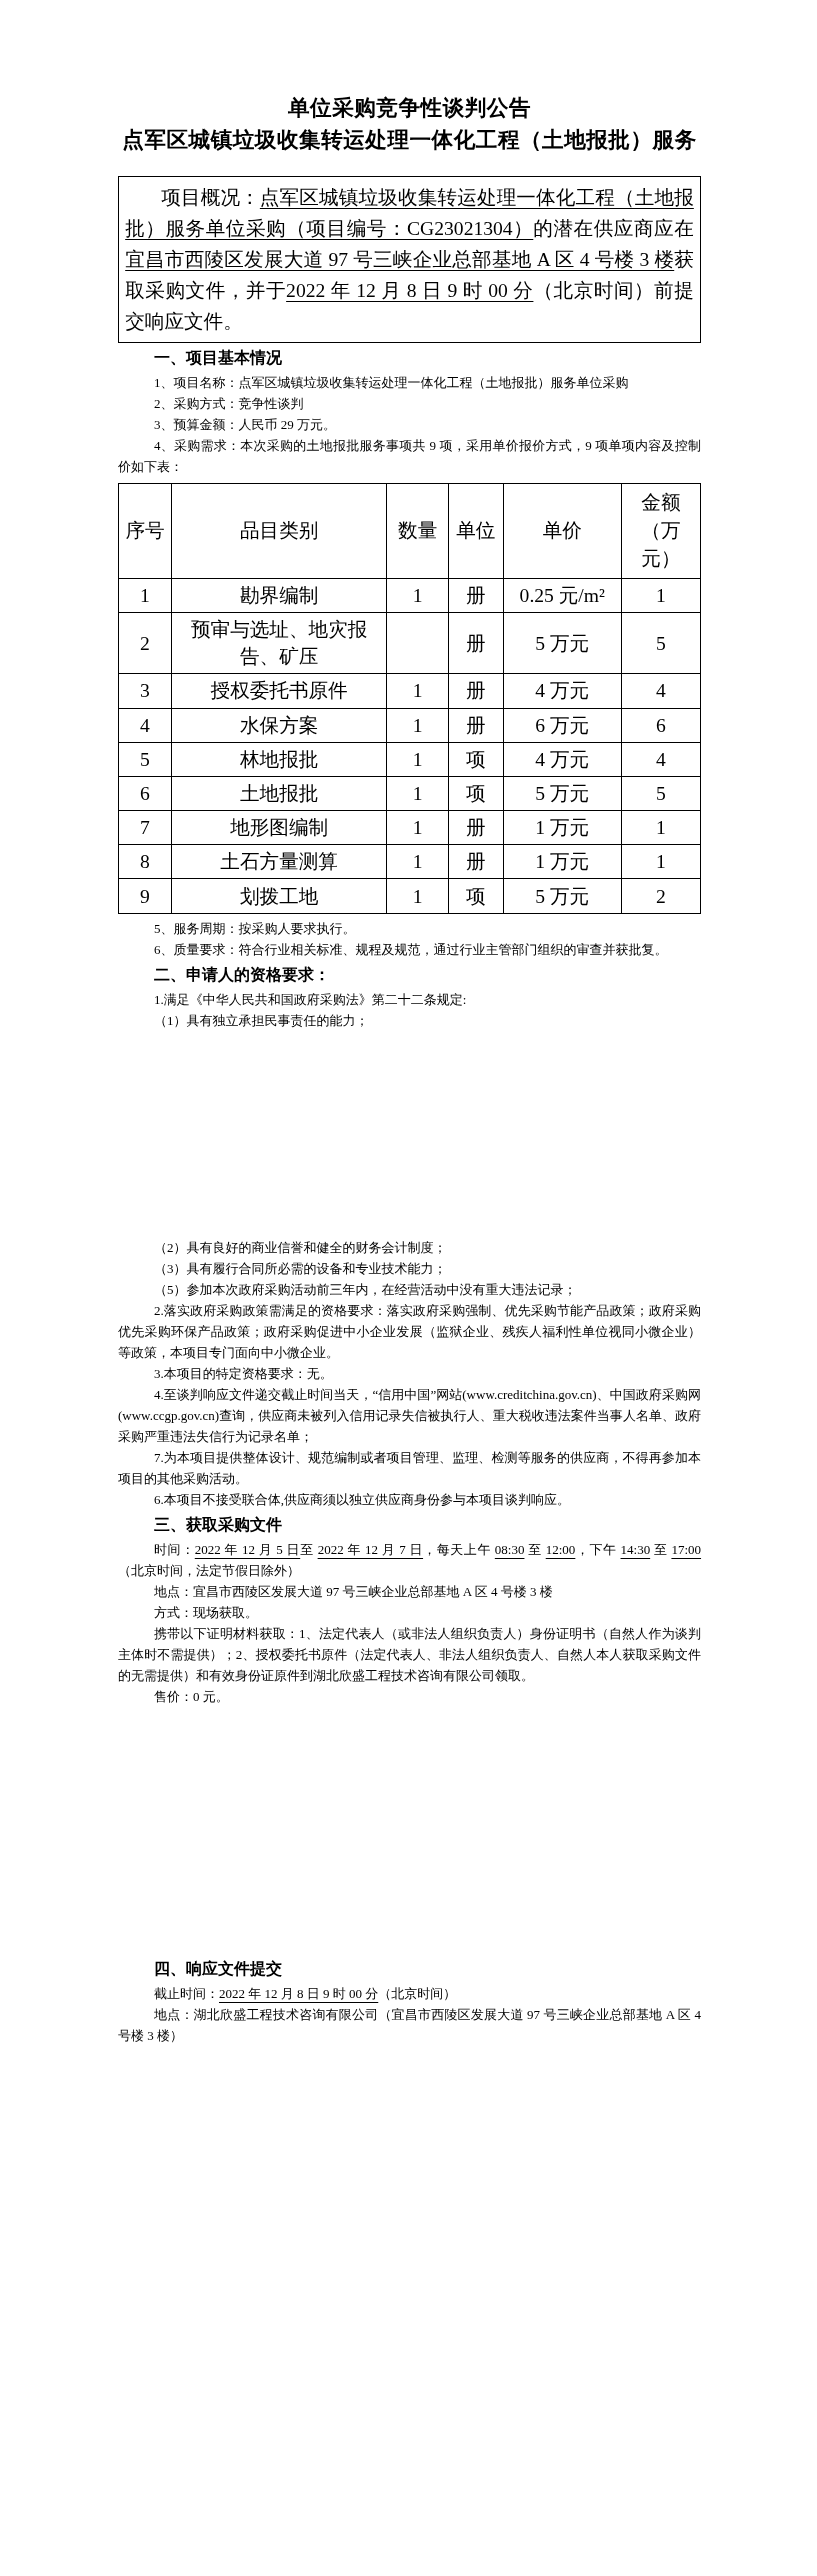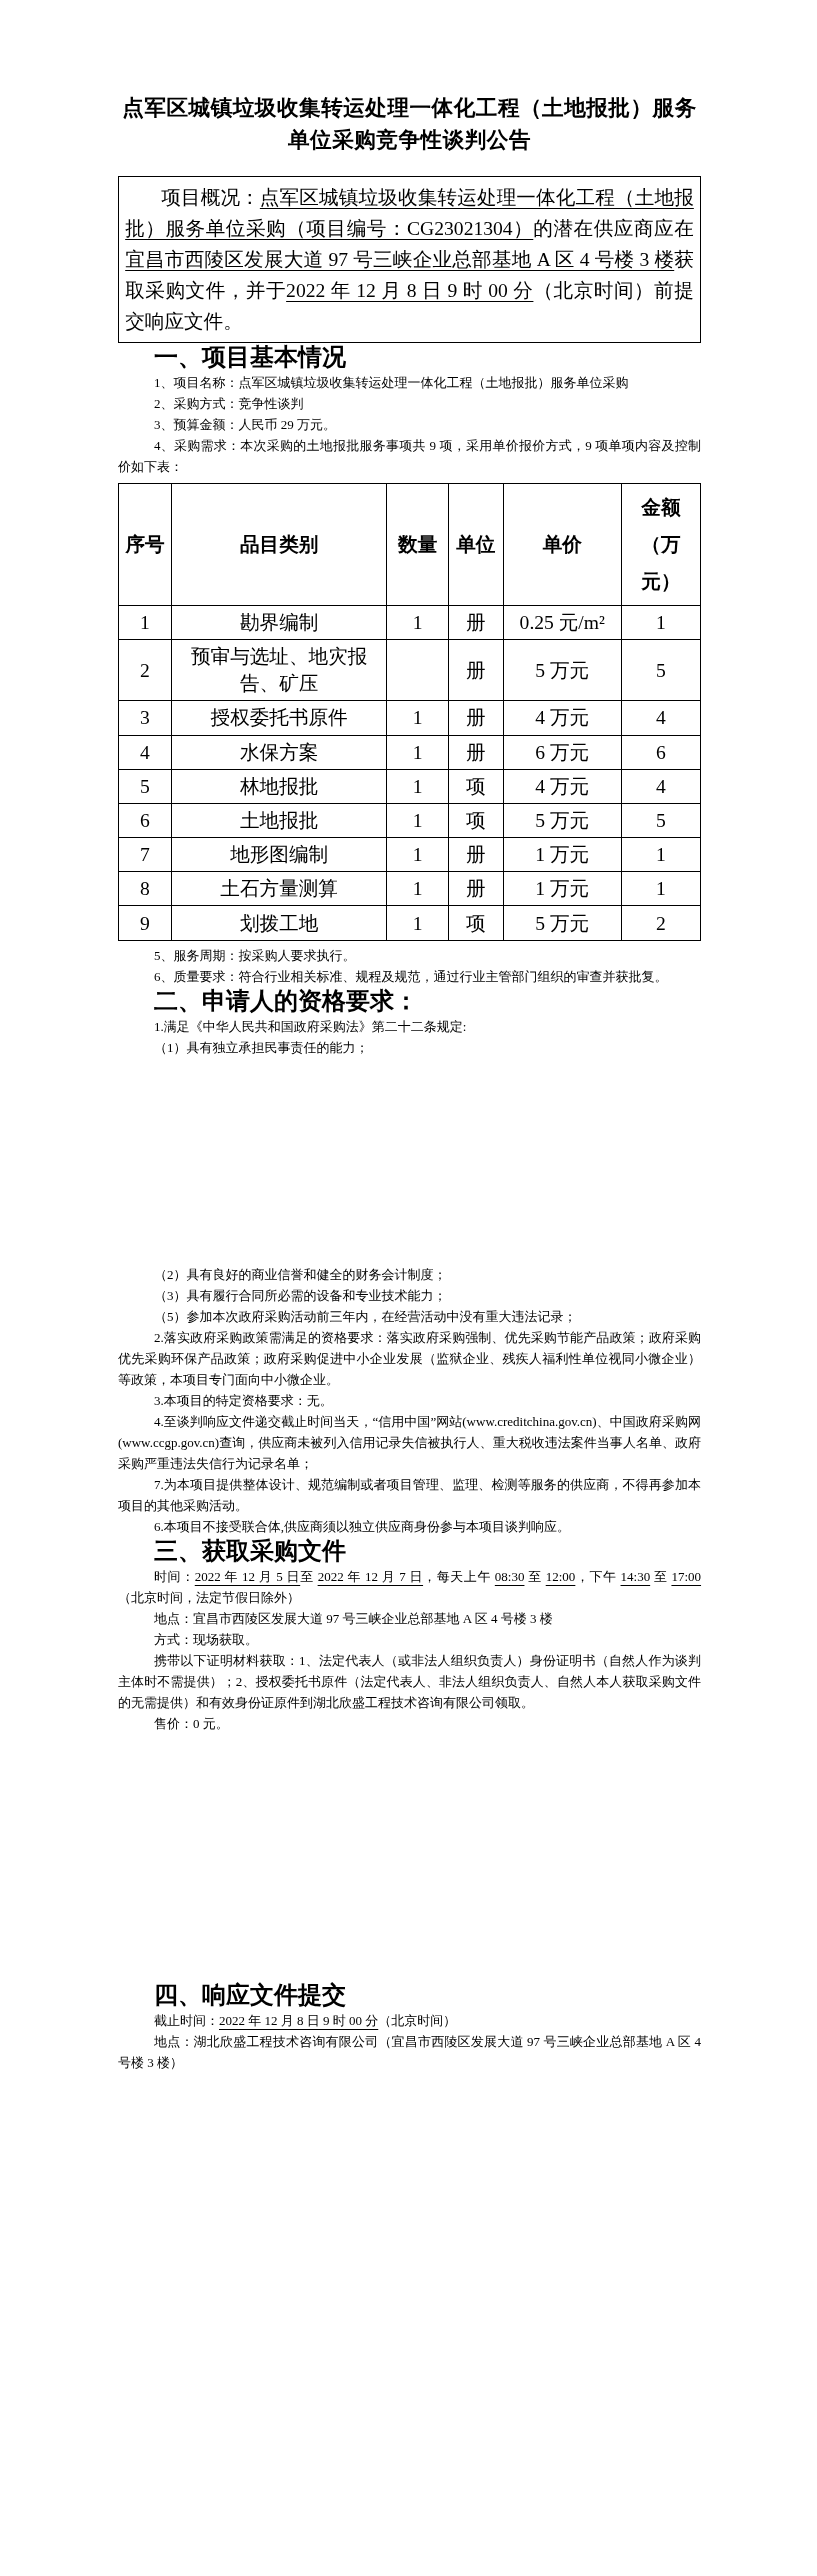--- a/index.html
+++ b/index.html
@@ -3,34 +3,34 @@
 <meta charset="utf-8">
 <style>
   html,body{margin:0;padding:0;background:#ffffff;}
   body{font-family:"Liberation Serif","DejaVu Serif",serif;color:#000;}
   .page{position:relative;width:818px;height:3470px;background:#fff;overflow:hidden;}
   .content{position:absolute;left:118px;top:92px;width:583px;}
   .doc-title-line{font-size:21.6px;font-weight:bold;text-align:center;line-height:32px;letter-spacing:0.5px;}
   .overview-box{border:1.5px solid #000;margin-top:20px;padding:5.2px 6.2px;font-size:19.6px;line-height:31px;text-align:justify;}
   .overview-box .box-para{text-indent:36px;}
   .para{font-size:13px;line-height:21px;text-align:justify;text-indent:36px;}
-  .heading{font-size:24px;line-height:29px;font-weight:bold;text-indent:36px;text-align:justify;}
+  .heading{font-size:16px;line-height:29px;font-weight:bold;text-indent:36px;text-align:justify;}
   u{text-decoration-thickness:1px;text-underline-offset:3.6px;}
   .spacer{width:100%;}
   table.items{border-collapse:collapse;width:100%;margin:5.2px 0 4.1px 0;font-size:19.6px;border:1.5px solid #000;table-layout:fixed;}
   table.items th,table.items td{border:1px solid #000;text-align:center;vertical-align:middle;padding:3.1px 2.1px;line-height:27px;font-weight:normal;word-break:break-all;}
-  table.items th{line-height:37px;padding:5.2px 2.1px;font-weight:bold;}
+  table.items th{line-height:28px;padding:5.2px 2.1px;}
 </style>
 </head>
 <body>
 
 <div class="page">
   <div class="content">
+      <div class="doc-title-line">单位采购竞争性谈判公告</div>
       <div class="doc-title-line">点军区城镇垃圾收集转运处理一体化工程（土地报批）服务</div>
-      <div class="doc-title-line">单位采购竞争性谈判公告</div>
       <div class="overview-box">
         <div class="box-para"><span>项目概况：</span><u>点军区城镇垃圾收集转运处理一体化工程（土地报批）服务单位采购（项目编号：CG23021304）</u><span>的潜在供应商应在</span><u>宜昌市西陵区发展大道 97 号三峡企业总部基地 A 区 4 号楼 3 楼</u><span>获取采购文件，并于</span><u>2022 年 12 月 8 日 9 时 00 分</u><span>（北京时间）前提交响应文件。</span></div>
       </div>
       <div class="heading">一、项目基本情况</div>
       <div class="para"><span>1、项目名称：点军区城镇垃圾收集转运处理一体化工程（土地报批）服务单位采购</span></div>
       <div class="para"><span>2、采购方式：竞争性谈判</span></div>
       <div class="para"><span>3、预算金额：人民币 29 万元。</span></div>
       <div class="para"><span>4、采购需求：本次采购的土地报批服务事项共 9 项，采用单价报价方式，9 项单项内容及控制价如下表：</span></div>
       <table class="items">
         <colgroup>

